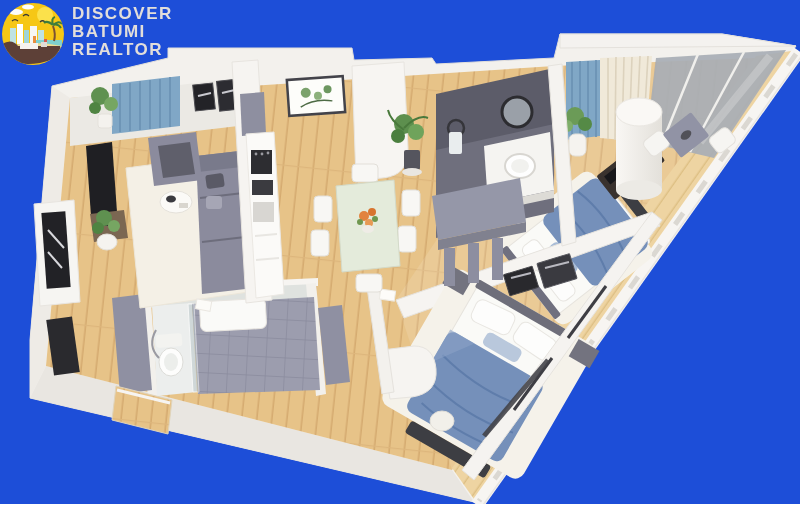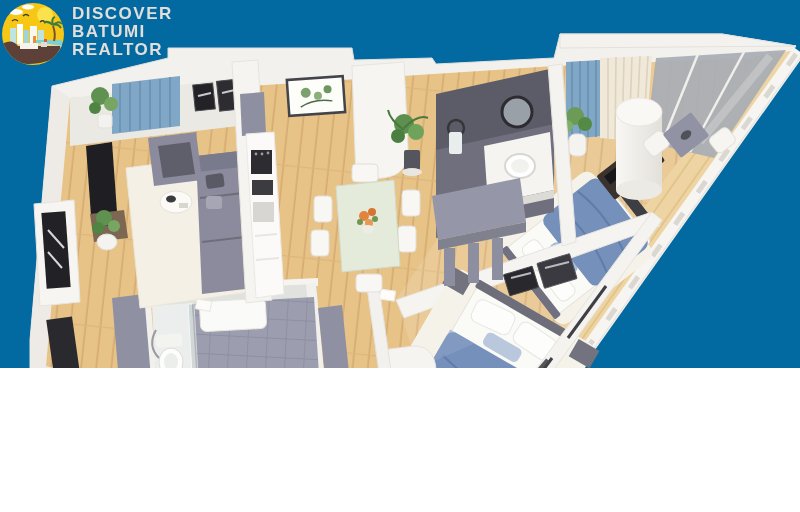--- a/index.html
+++ b/index.html
@@ -1,16 +1,16 @@
 <!DOCTYPE html>
 <html><head>
 <meta charset="utf-8">
 <style>
   html,body{margin:0;padding:0;background:#ffffff;}
-  .stage{position:relative;width:800px;height:368px;background:#0369a1;overflow:hidden;
+  .stage{position:relative;width:800px;height:504px;background:#1d4ed8;overflow:hidden;
          font-family:"Liberation Sans",sans-serif;text-align:center;}
   svg{display:block;}
   .brand-line{font-family:"Liberation Sans",sans-serif;font-size:17px;font-weight:700;
               letter-spacing:1.5px;fill:#e2deda;}
 </style>
 </head>
 <body>
 
 <div class="stage">
 <svg width="800" height="512" viewBox="0 0 800 512">

